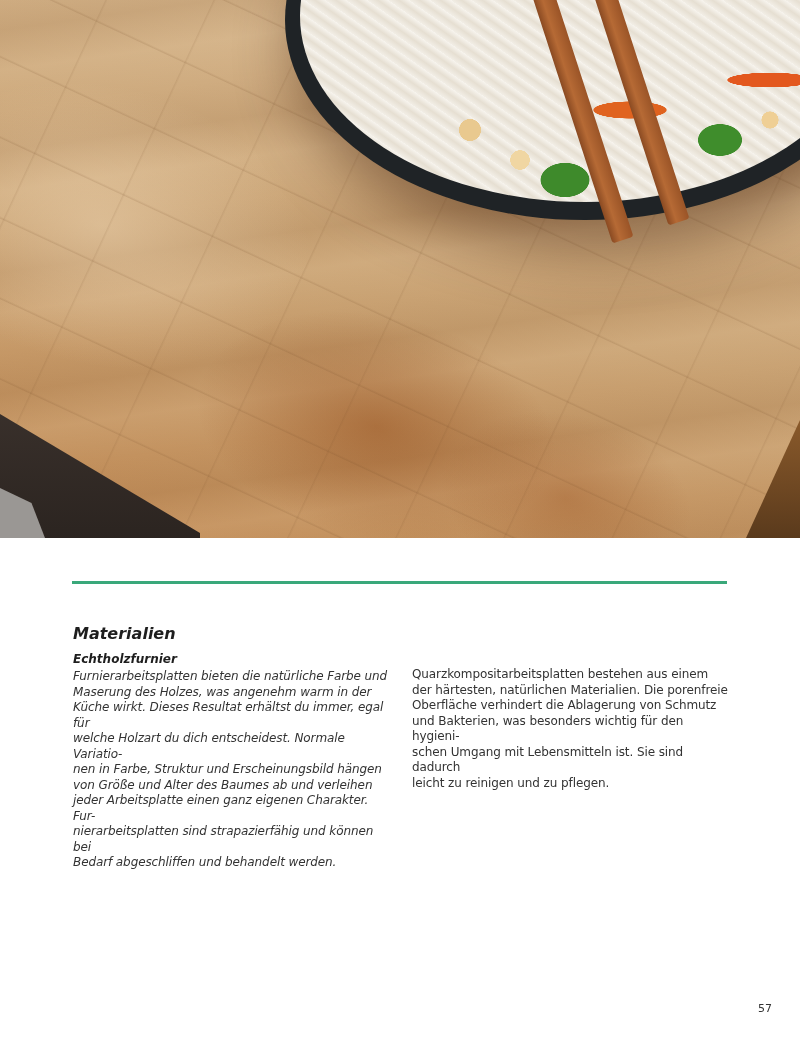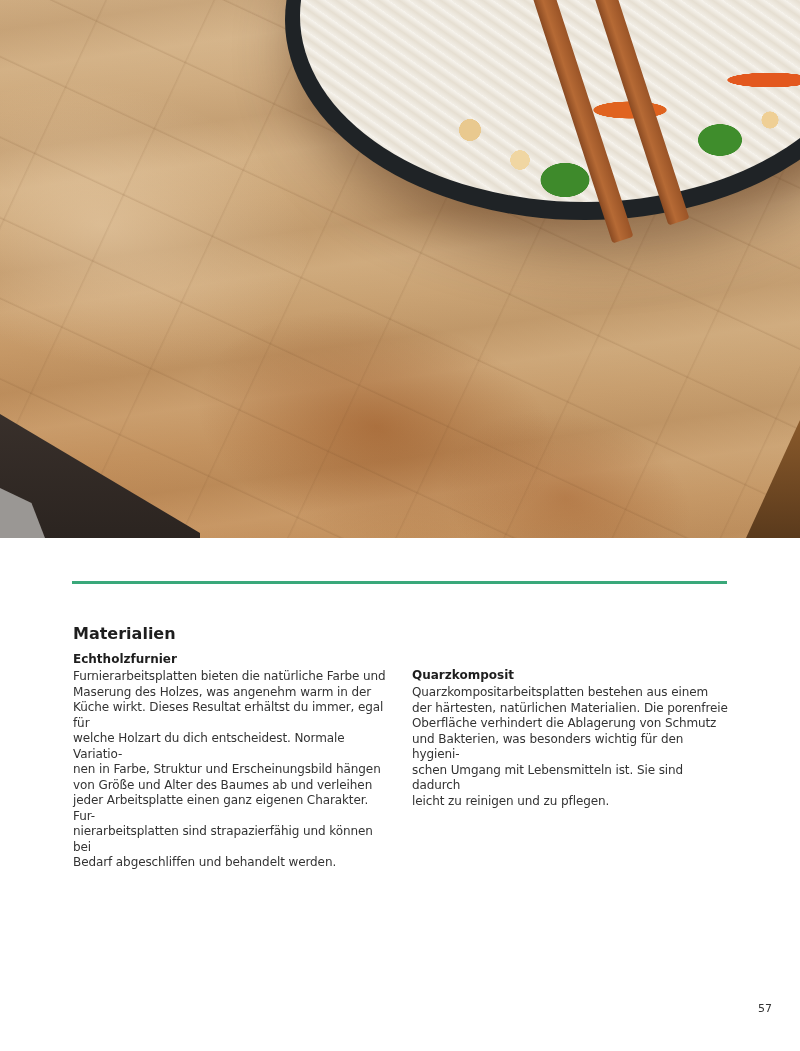--- a/index.html
+++ b/index.html
@@ -77,21 +77,21 @@
     }
     .chopstick.a { left: 612px; top: -60px; transform: rotate(-18deg); }
     .chopstick.b { left: 668px; top: -78px; transform: rotate(-18deg); }
 
     
     .rule {
       position: absolute; left: 72px; top: 581px; width: 655px; height: 3px;
       background: #3aa87a;
     }
     .col { position: absolute; width: 320px; }
-    .col-left { left: 73px; top: 624px; }
+    .col-left { left: 73px; top: 624px; font-style: italic; }
     .col-right { left: 412px; top: 650px; }
 
     .section-title {
       font-size: 16px; font-weight: bold; color: #1e1e1e; line-height: 20px; margin-bottom: 7px;
     }
     .block { margin-bottom: 17px; }
     .block-title {
       font-size: 12px; font-weight: bold; color: #1e1e1e; line-height: 16px; margin-bottom: 2px;
     }
     .block-text {
@@ -136,21 +136,20 @@
 nierarbeitsplatten sind strapazierfähig und können bei
 Bedarf abgeschliffen und behandelt werden.</p>
   </div>
 </div>
 
 <div class="col col-right">
   <div class="block">
   </div>
 
   <div class="block">
-    <h2 class="block-title">Quarzkomposit</h2>
     <p class="block-text">Quarzkompositarbeitsplatten bestehen aus einem
 der härtesten, natürlichen Materialien. Die porenfreie
 Oberfläche verhindert die Ablagerung von Schmutz
 und Bakterien, was besonders wichtig für den hygieni-
 schen Umgang mit Lebensmitteln ist. Sie sind dadurch
 leicht zu reinigen und zu pflegen.</p>
   </div>
 
   <div class="block">
   </div>

